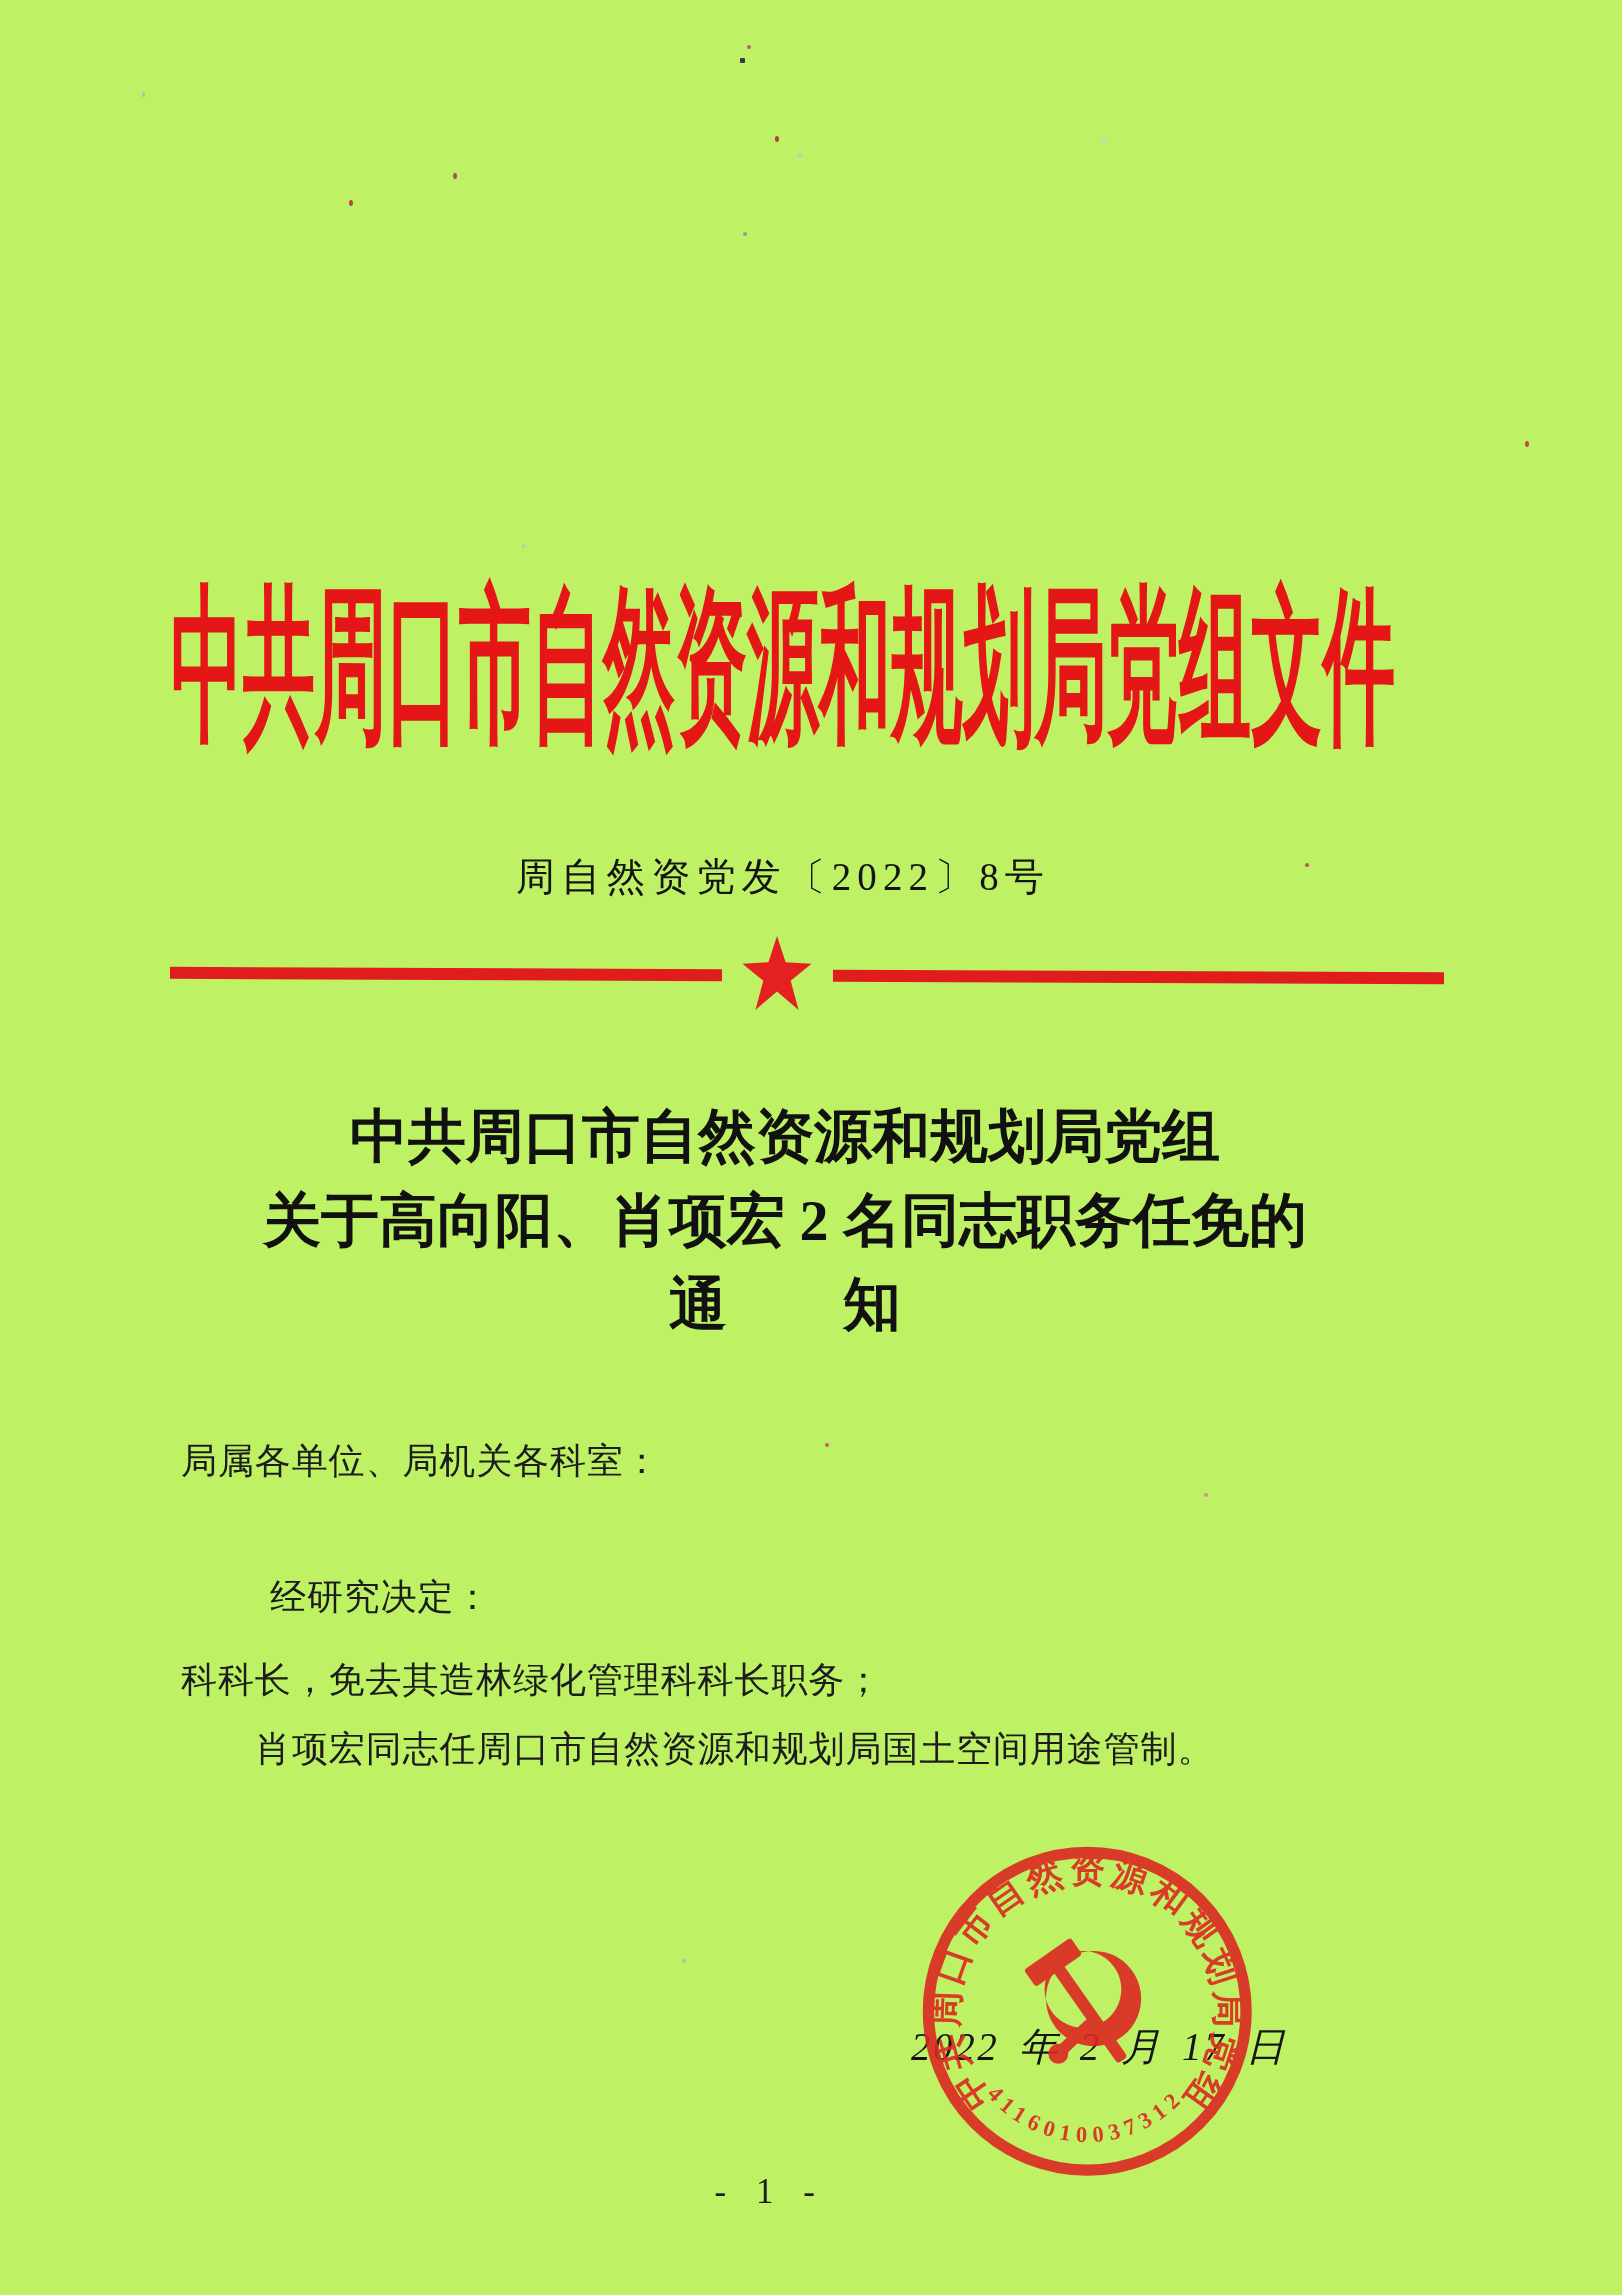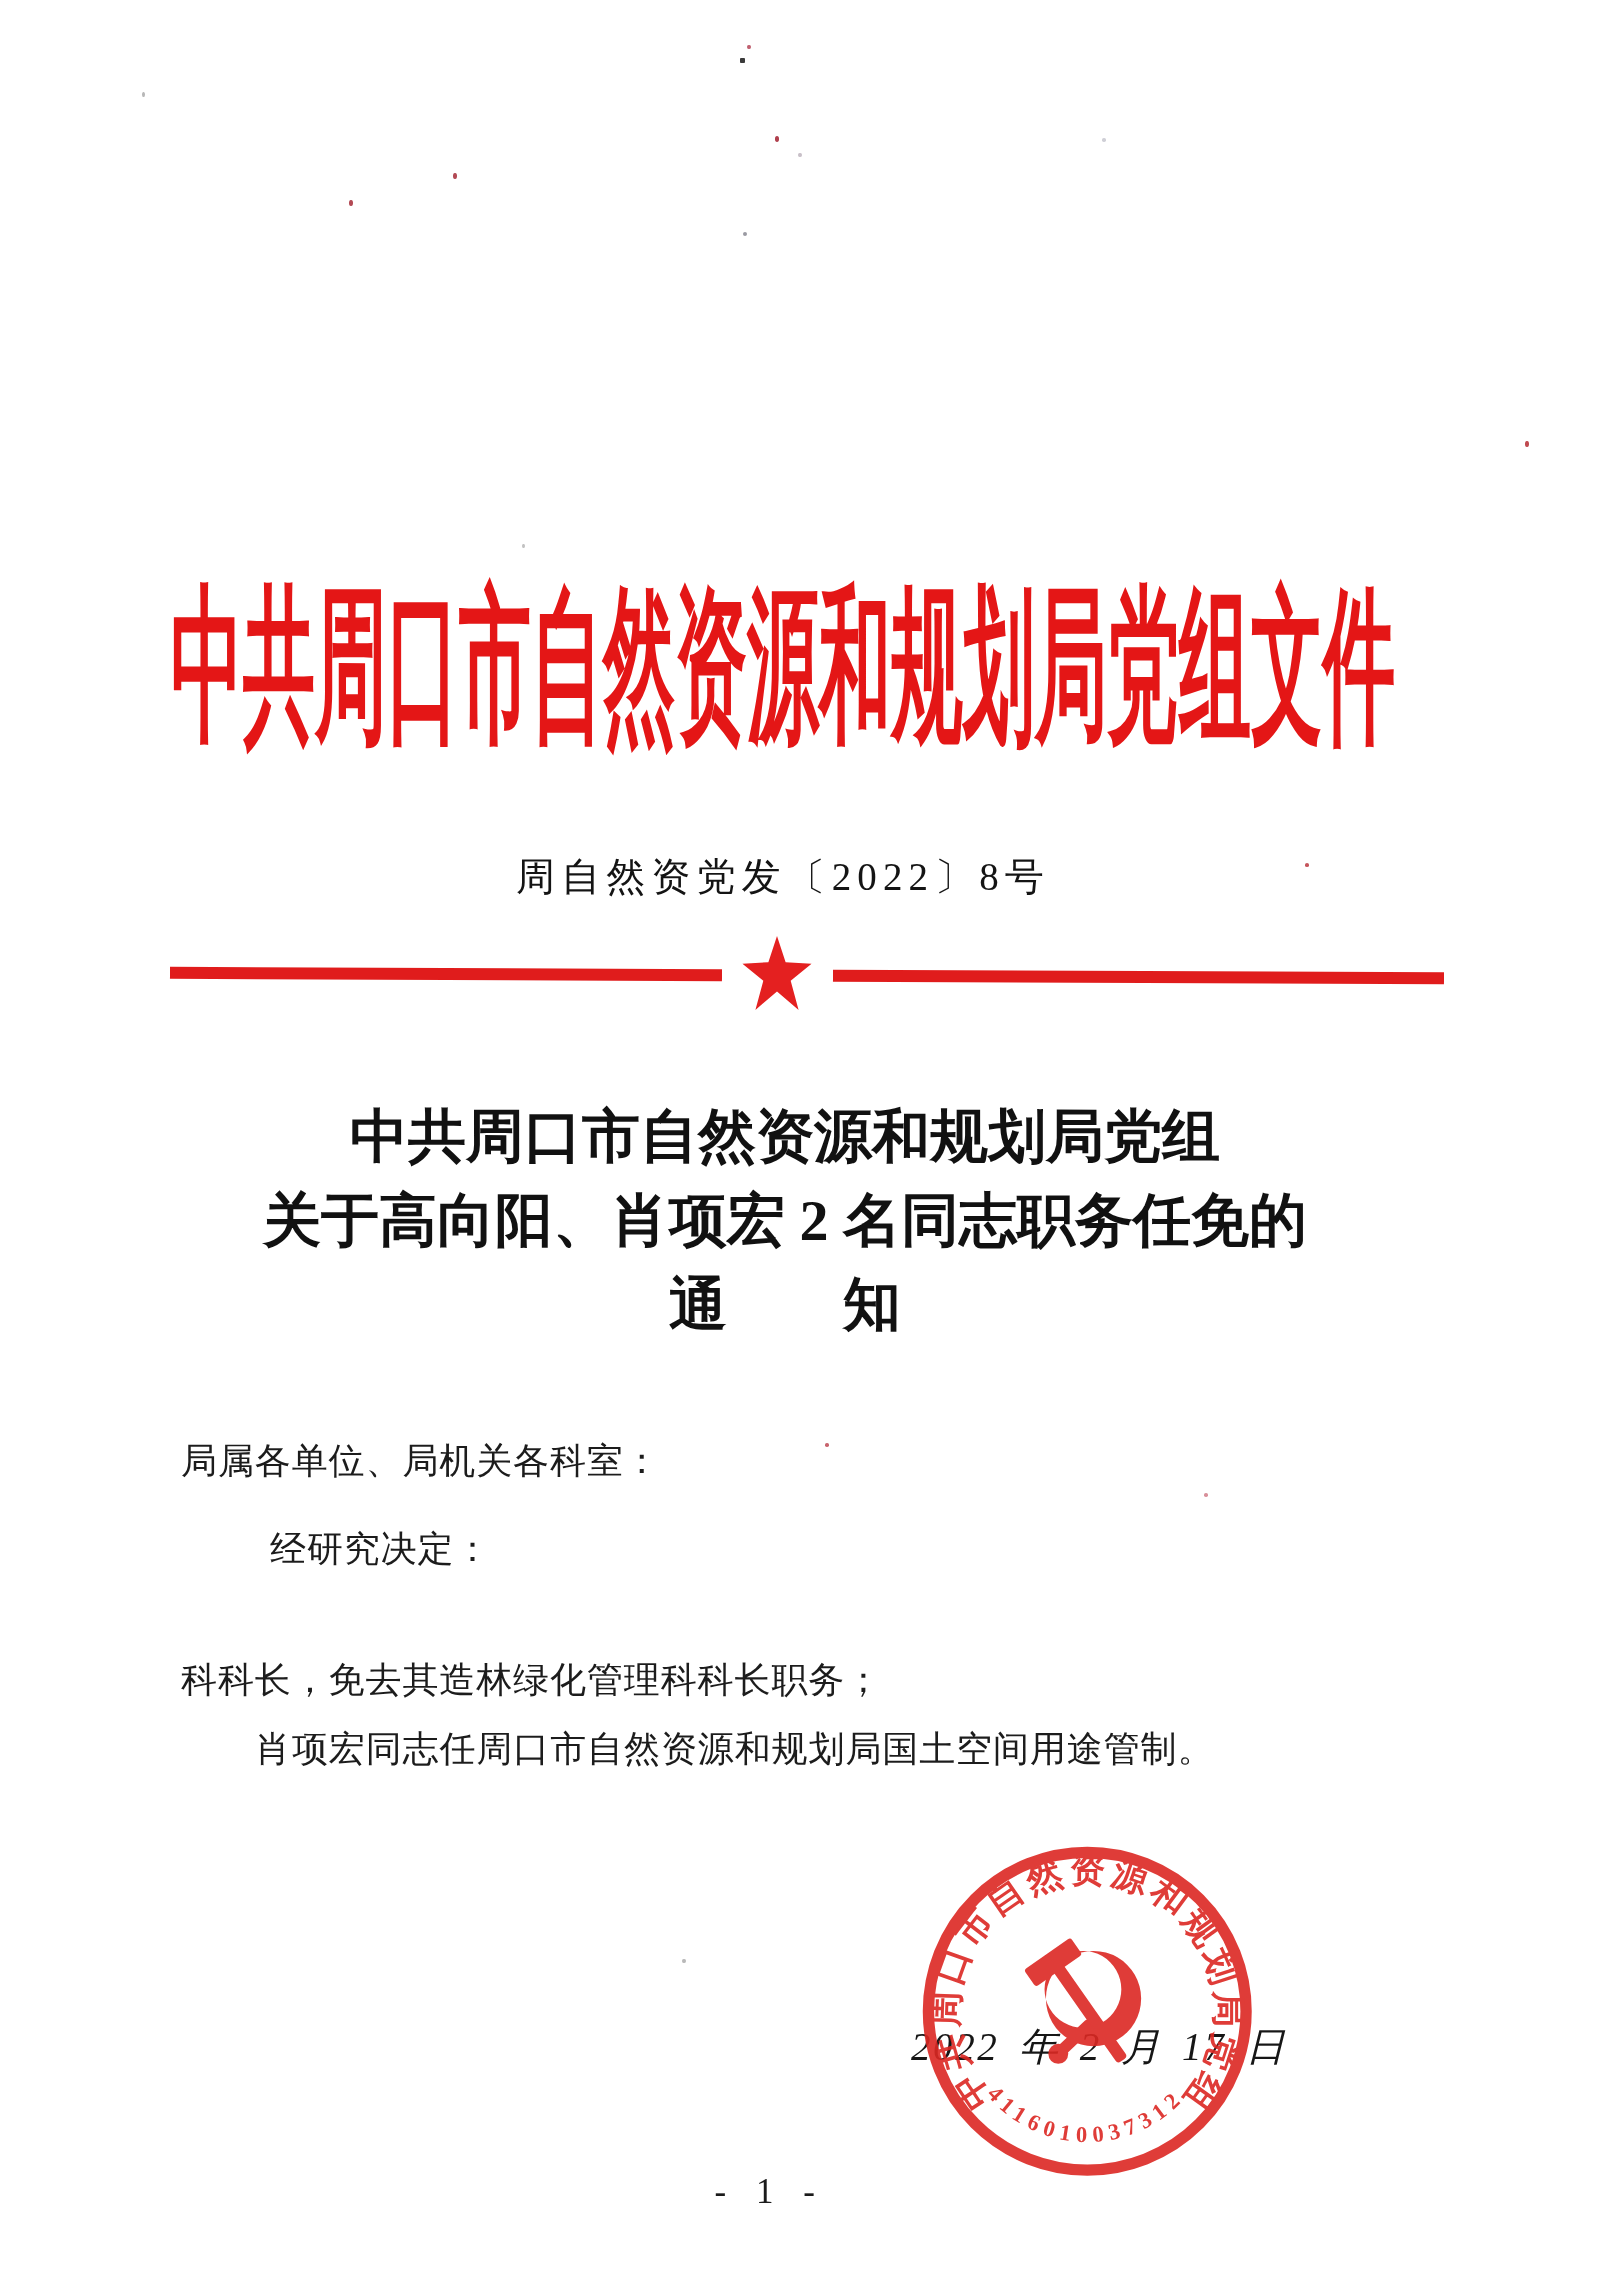--- a/index.html
+++ b/index.html
@@ -1,19 +1,19 @@
 <!DOCTYPE html>
 <html style="font-size:14px"><head>
 <meta charset="utf-8">
 <style>
   html,body{margin:0;padding:0;background:#e8e8e8;}
   .page{
     position:relative;
     width:1622px;height:2295px;
-    background:#ffffff;
+    background:#bef264;
     overflow:hidden;
     font-family:"Liberation Serif","DejaVu Serif",serif;
     color:#1b1b1b;
   }
   
   .red-header{
     position:absolute;
     top:583px;left:0;width:1622px;
     text-align:center;
     font-weight:bold;
@@ -59,21 +59,21 @@
   }
   
   .body-line{
     position:absolute;
     font-size:36px;
     letter-spacing:0.9px;
     color:#1c1c1c;
     white-space:nowrap;
   }
   .bl-1{left:181px;top:1437px;}
-  .bl-2{left:270px;top:1525px;text-align:center;}
+  .bl-2{left:270px;top:1573px;text-align:center;}
   .bl-3{left:255px;top:1591px;letter-spacing:1.7px;}
   .bl-4{left:181px;top:1656px;}
   .bl-5{left:255px;top:1725px;}
   
   .seal{
     position:absolute;left:904px;top:1828px;width:370px;height:370px;
     opacity:0.90;
   }
   .seal text{font-family:"Liberation Serif","DejaVu Serif",serif;font-weight:bold;}
   

